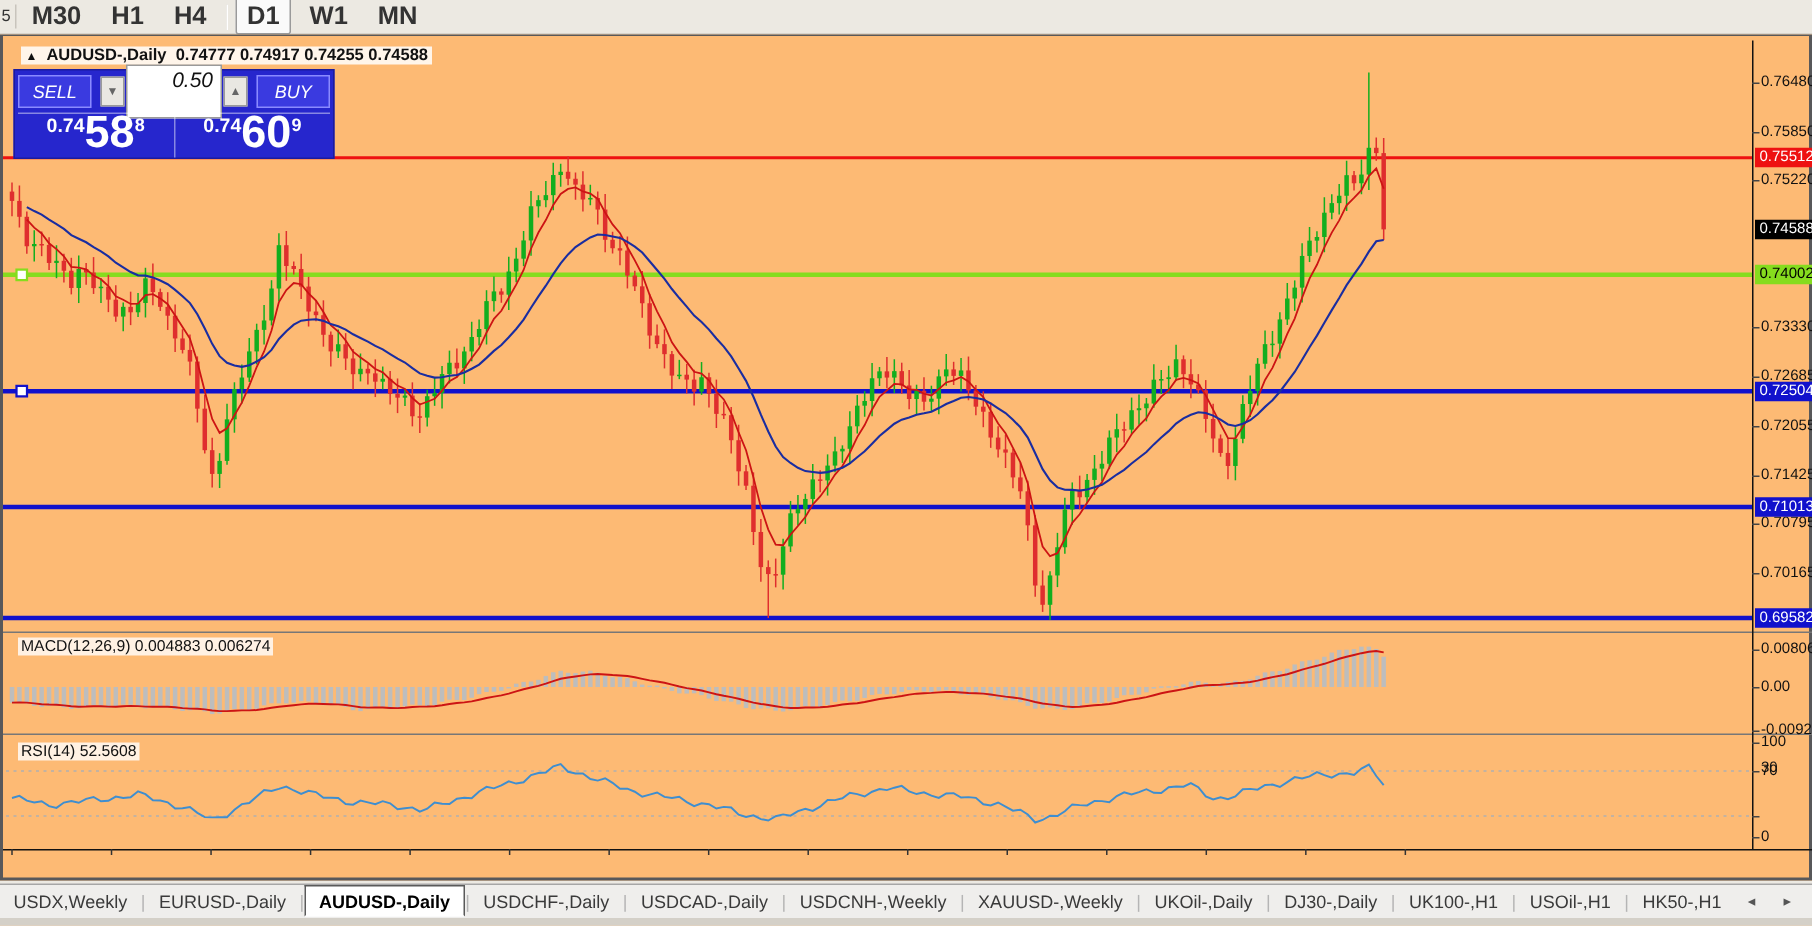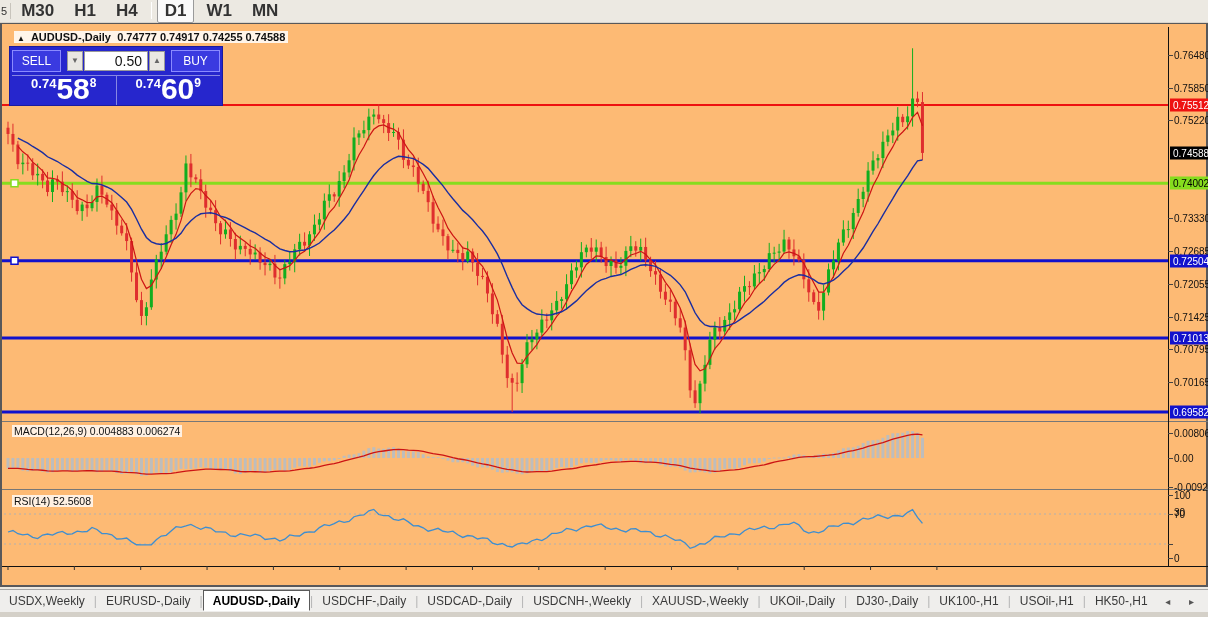--- a/index.html
+++ b/index.html
@@ -34,26 +34,26 @@
   .axis-badge { position:absolute; left:1168px; font-size:10px; line-height:13px; padding:0 3px;
                 transform:translateY(-50%); white-space:nowrap; }
   .b-red   { background:#ee1111; color:#fff; }
   .b-black { background:#000;    color:#fff; }
   .b-green { background:#86dc1e; color:#000; }
   .b-blue  { background:#1111cc; color:#fff; }
 
   
   .trade-panel { position:absolute; left:7px; top:22px; width:214px; height:60px;
                  background:#2626cd; border:1px solid #1b1b9e; padding:2px; }
-  .tp-row1 { display:flex; align-items:center; height:24px; }
+  .tp-row1 { display:flex; align-items:center; height:24px;font-style:italic; }
   .tp-btn { width:49px; height:22px; background:#3a3ae0; border:1px solid #8a8aff; color:#fff;
             font-size:12px; text-align:center; line-height:20px; cursor:default; }
   .tp-spin { width:16px; height:20px; background:#e9e7e2; border:1px solid #9a9a9a; color:#666;
              font-size:8px; text-align:center; line-height:18px; margin:0 1px; }
-  .tp-lot { width:64px; height:20px; background:#fff; border:1px solid #9a9a9a; font-size:14px;
+  .tp-lot { width:64px; height:36px; background:#fff; border:1px solid #9a9a9a; font-size:14px;
             color:#111; text-align:right; padding:0 5px; line-height:18px; }
   .tp-gap { flex:1; }
   .tp-row2 { display:flex; height:30px; margin-top:2px; }
   .tp-price { flex:1; display:flex; justify-content:center; color:#fff;
               border-top:1px solid rgba(255,255,255,.45); padding-bottom:1px; }
   .tp-price.left { border-right:1px solid rgba(255,255,255,.45); }
   .tp-small { font-size:13px; font-weight:bold; margin-bottom:2px; }
   .tp-big   { font-size:30px; font-weight:bold; line-height:26px; }
   .tp-sup   { font-size:12px; font-weight:bold; margin-bottom:12px; }
 

